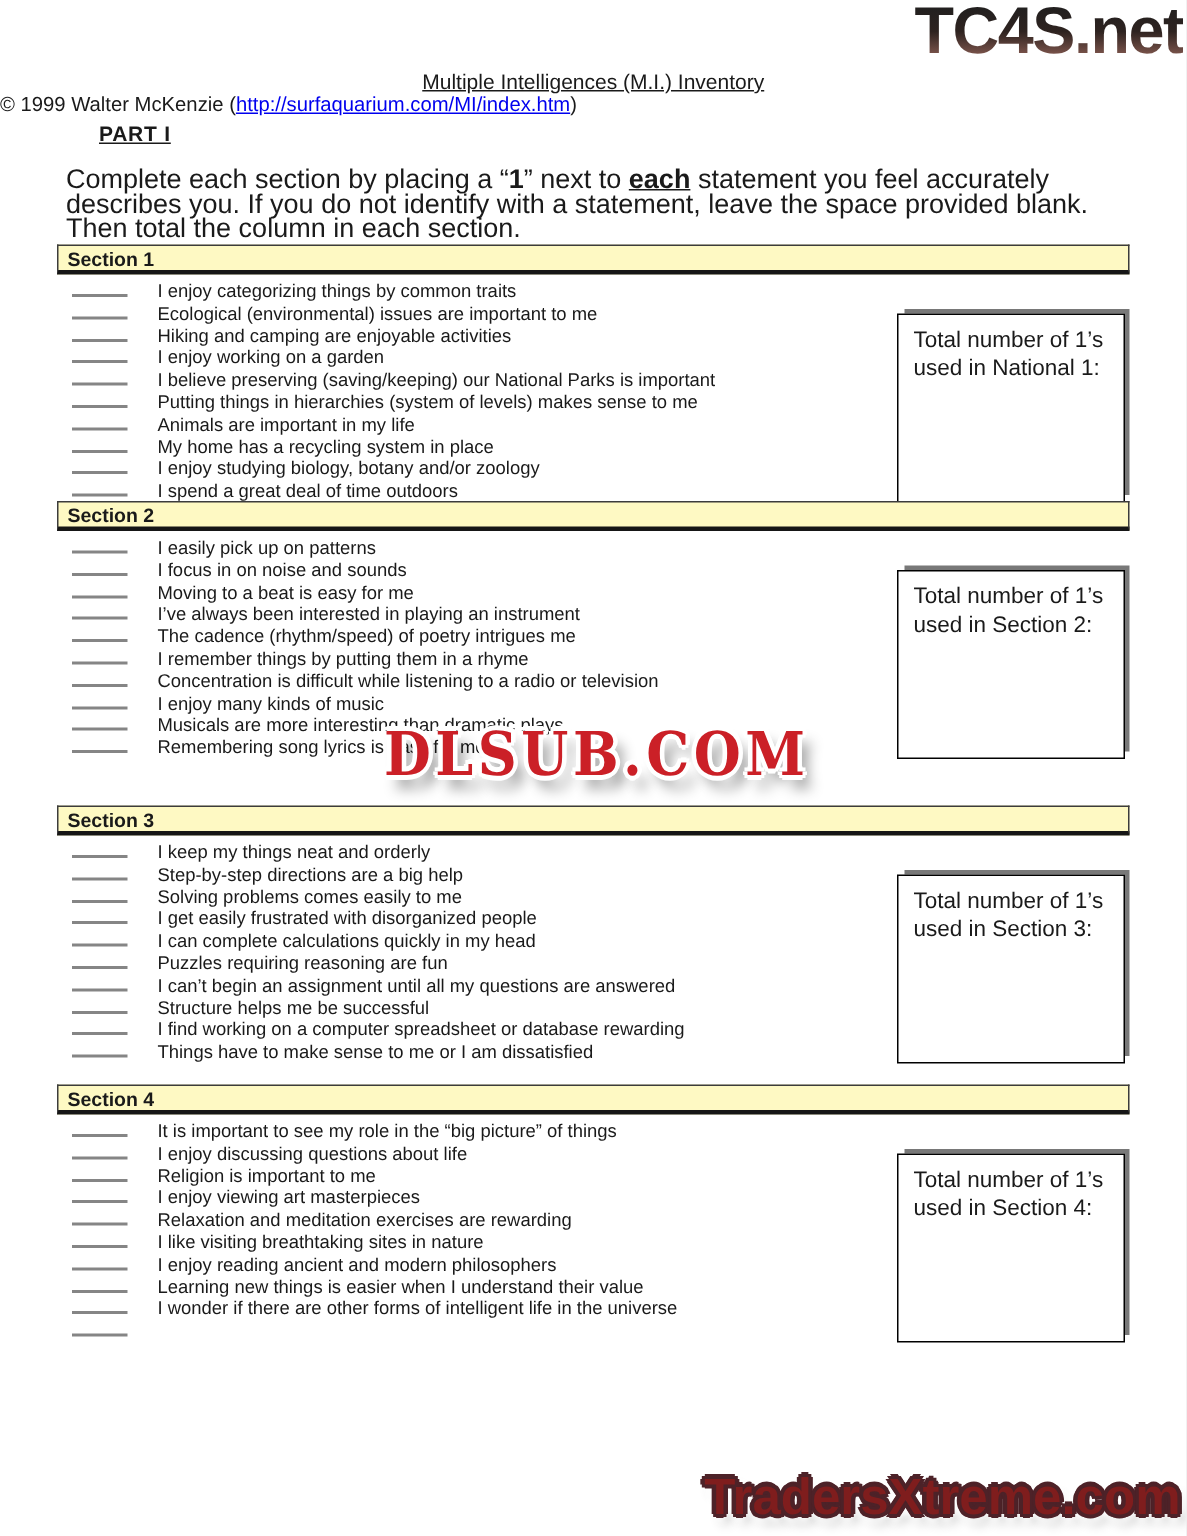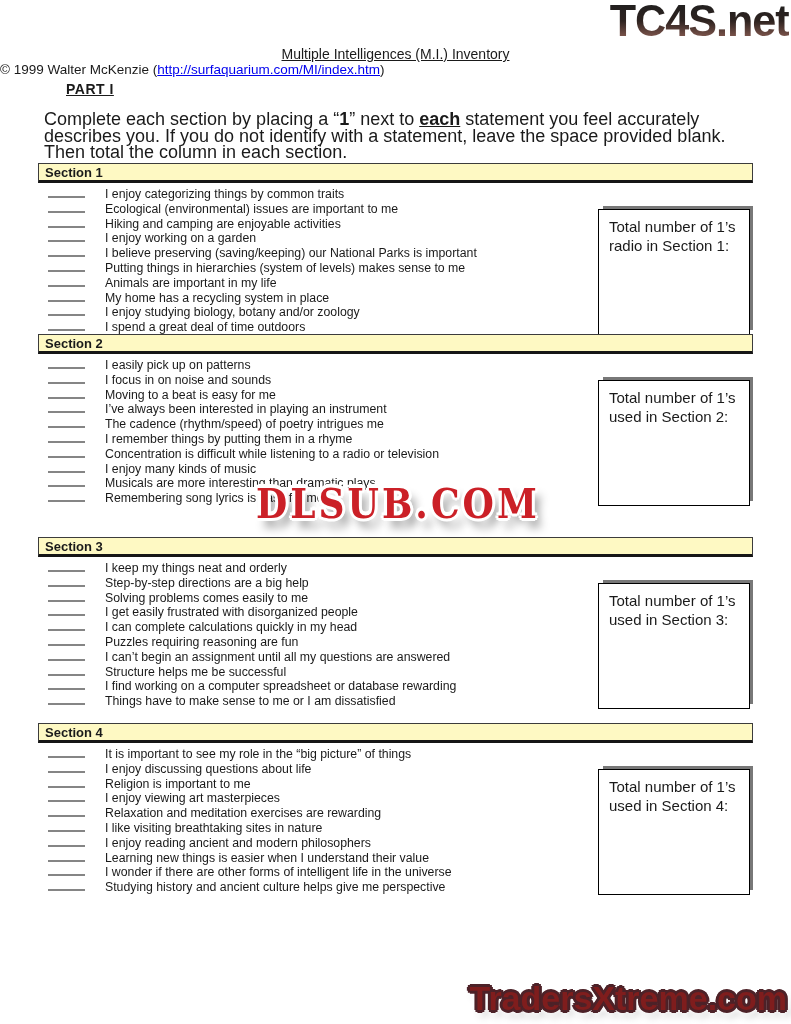--- a/index.html
+++ b/index.html
@@ -100,21 +100,21 @@
         <div class="row"><span class="blank"></span><span class="stmt">I enjoy working on a garden</span></div>
         <div class="row"><span class="blank"></span><span class="stmt">I believe preserving (saving/keeping) our National Parks is important</span></div>
         <div class="row"><span class="blank"></span><span class="stmt">Putting things in hierarchies (system of levels) makes sense to me</span></div>
         <div class="row"><span class="blank"></span><span class="stmt">Animals are important in my life</span></div>
         <div class="row"><span class="blank"></span><span class="stmt">My home has a recycling system in place</span></div>
         <div class="row"><span class="blank"></span><span class="stmt">I enjoy studying biology, botany and/or zoology</span></div>
         <div class="row"><span class="blank"></span><span class="stmt">I spend a great deal of time outdoors</span></div>
       </div>
     <div class="total-box">
       <div>Total number of 1’s</div>
-      <div>radio in Section 1:</div>
+      <div>used in National 1:</div>
     </div>
   </section>
 
   <section class="section s2">
     <div class="sec-bar">
       <span>Section 2</span>
     </div>
     <div class="items">
         <div class="row"><span class="blank"></span><span class="stmt">I easily pick up on patterns</span></div>
         <div class="row"><span class="blank"></span><span class="stmt">I focus in on noise and sounds</span></div>
@@ -162,21 +162,21 @@
     <div class="items">
         <div class="row"><span class="blank"></span><span class="stmt">It is important to see my role in the “big picture” of things</span></div>
         <div class="row"><span class="blank"></span><span class="stmt">I enjoy discussing questions about life</span></div>
         <div class="row"><span class="blank"></span><span class="stmt">Religion is important to me</span></div>
         <div class="row"><span class="blank"></span><span class="stmt">I enjoy viewing art masterpieces</span></div>
         <div class="row"><span class="blank"></span><span class="stmt">Relaxation and meditation exercises are rewarding</span></div>
         <div class="row"><span class="blank"></span><span class="stmt">I like visiting breathtaking sites in nature</span></div>
         <div class="row"><span class="blank"></span><span class="stmt">I enjoy reading ancient and modern philosophers</span></div>
         <div class="row"><span class="blank"></span><span class="stmt">Learning new things is easier when I understand their value</span></div>
         <div class="row"><span class="blank"></span><span class="stmt">I wonder if there are other forms of intelligent life in the universe</span></div>
-        <div class="row"><span class="blank"></span><span class="stmt">Studying history and ancient culture helps give me perspective</span></div>
+        <div class="row"><span class="blank"></span></div>
       </div>
     <div class="total-box">
       <div>Total number of 1’s</div>
       <div>used in Section 4:</div>
     </div>
   </section>
 
   <div class="wm-mid">DLSUB.COM</div>
 
   <div class="wm-bottom">TradersXtreme.com</div>

